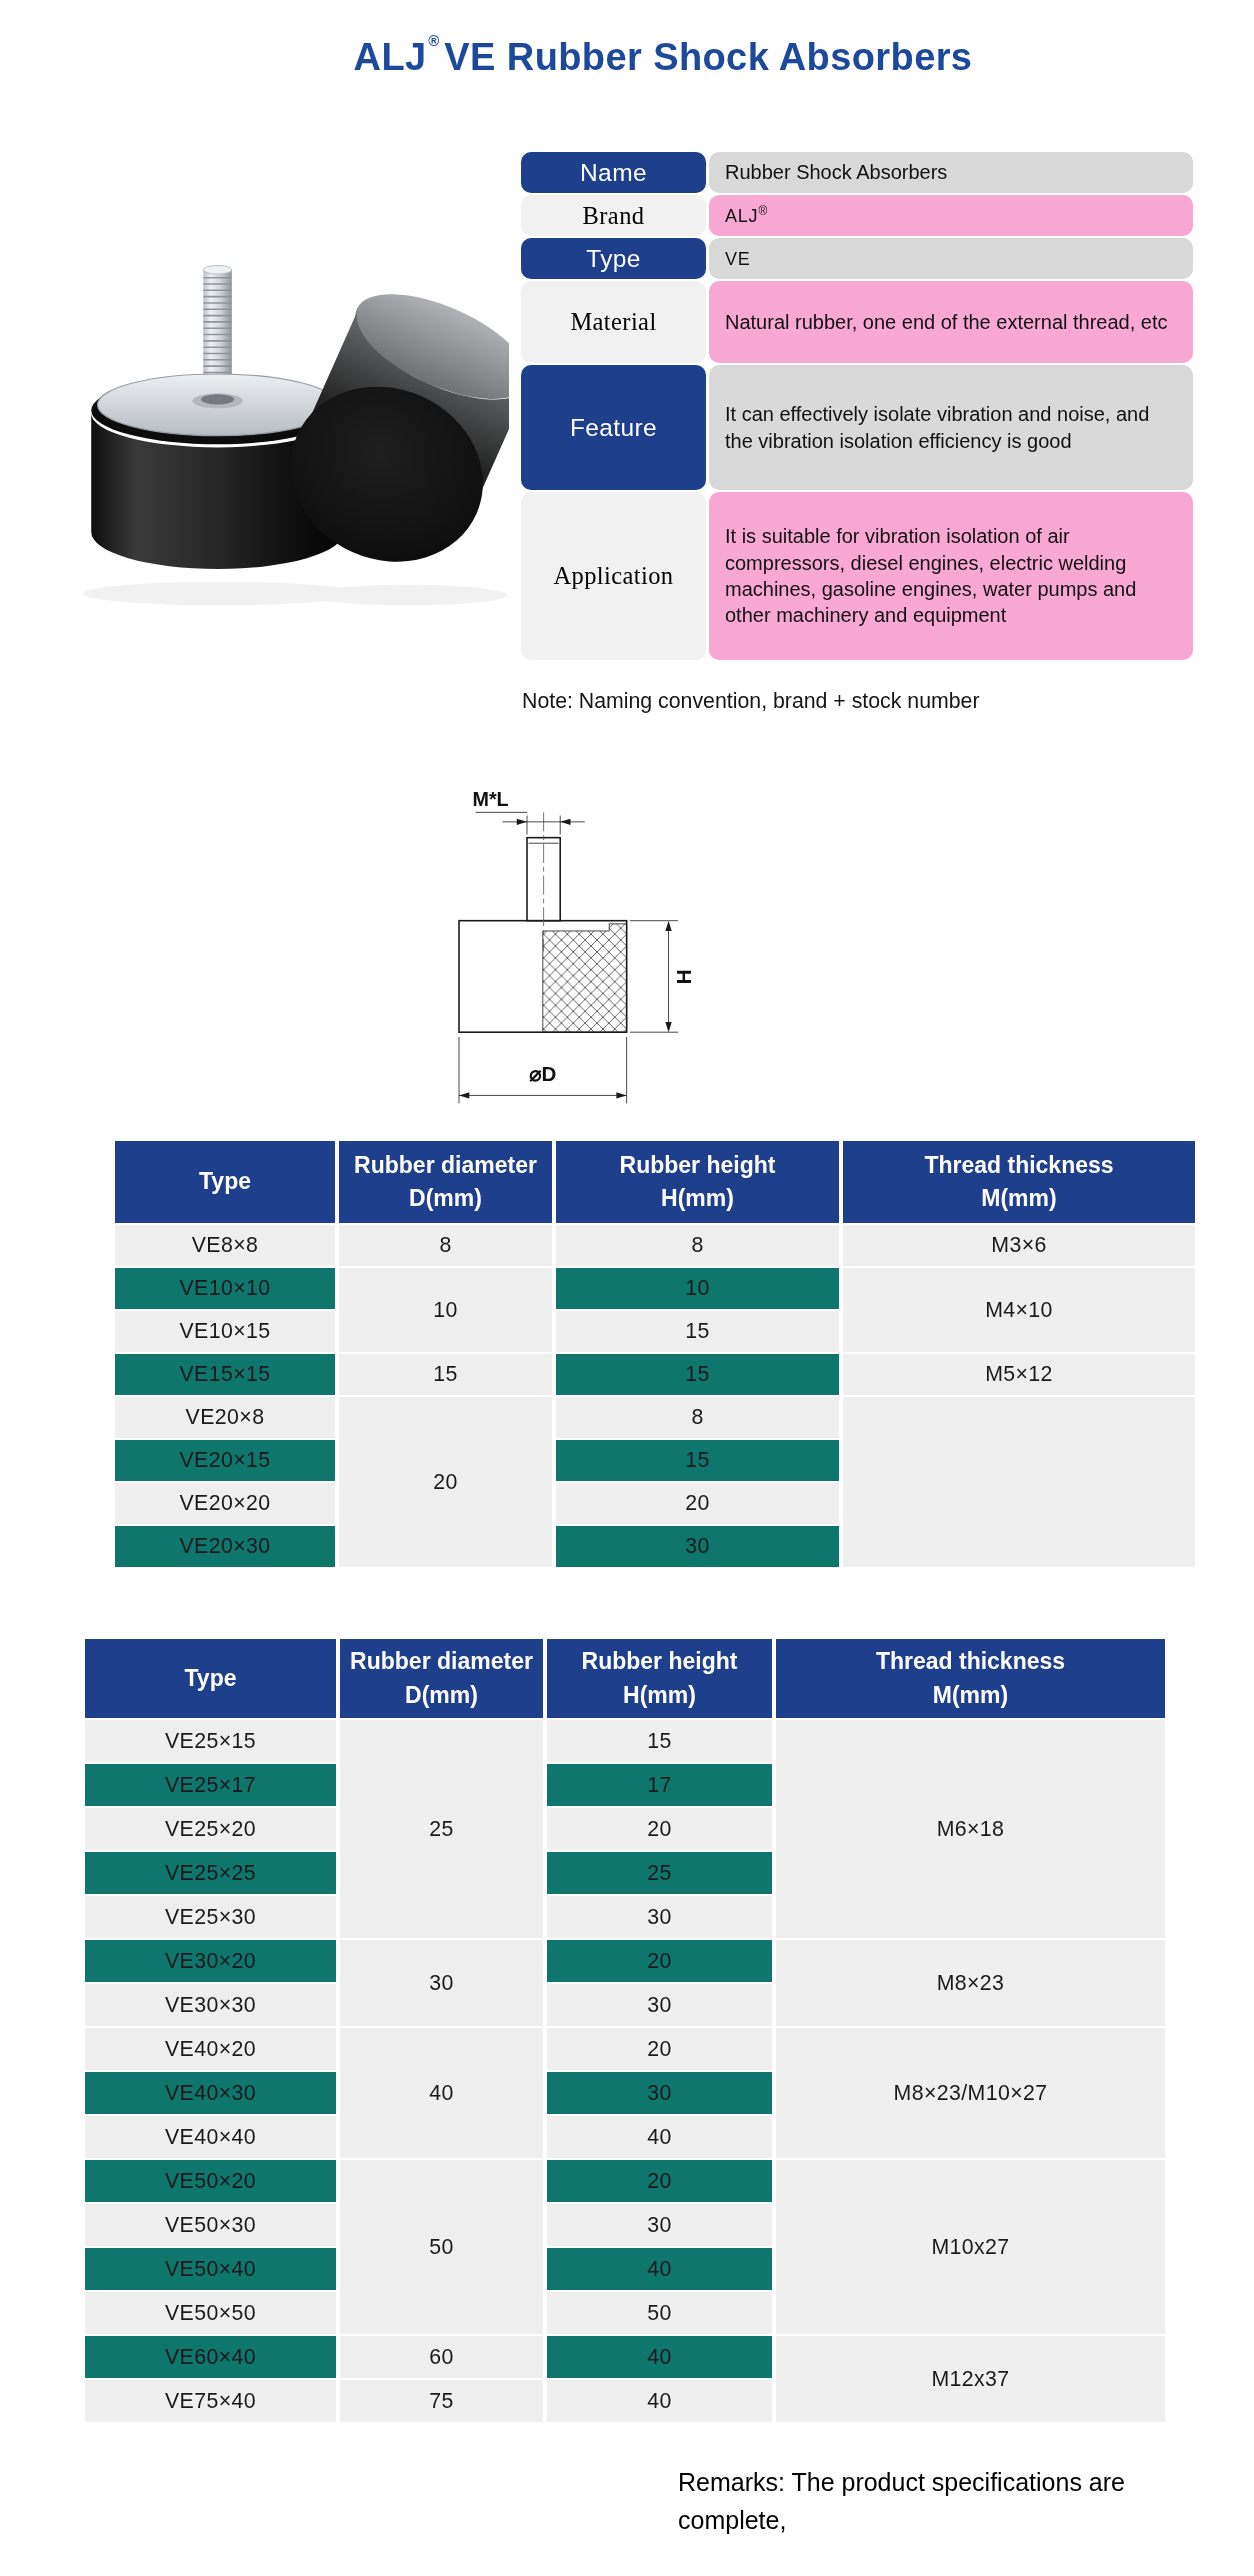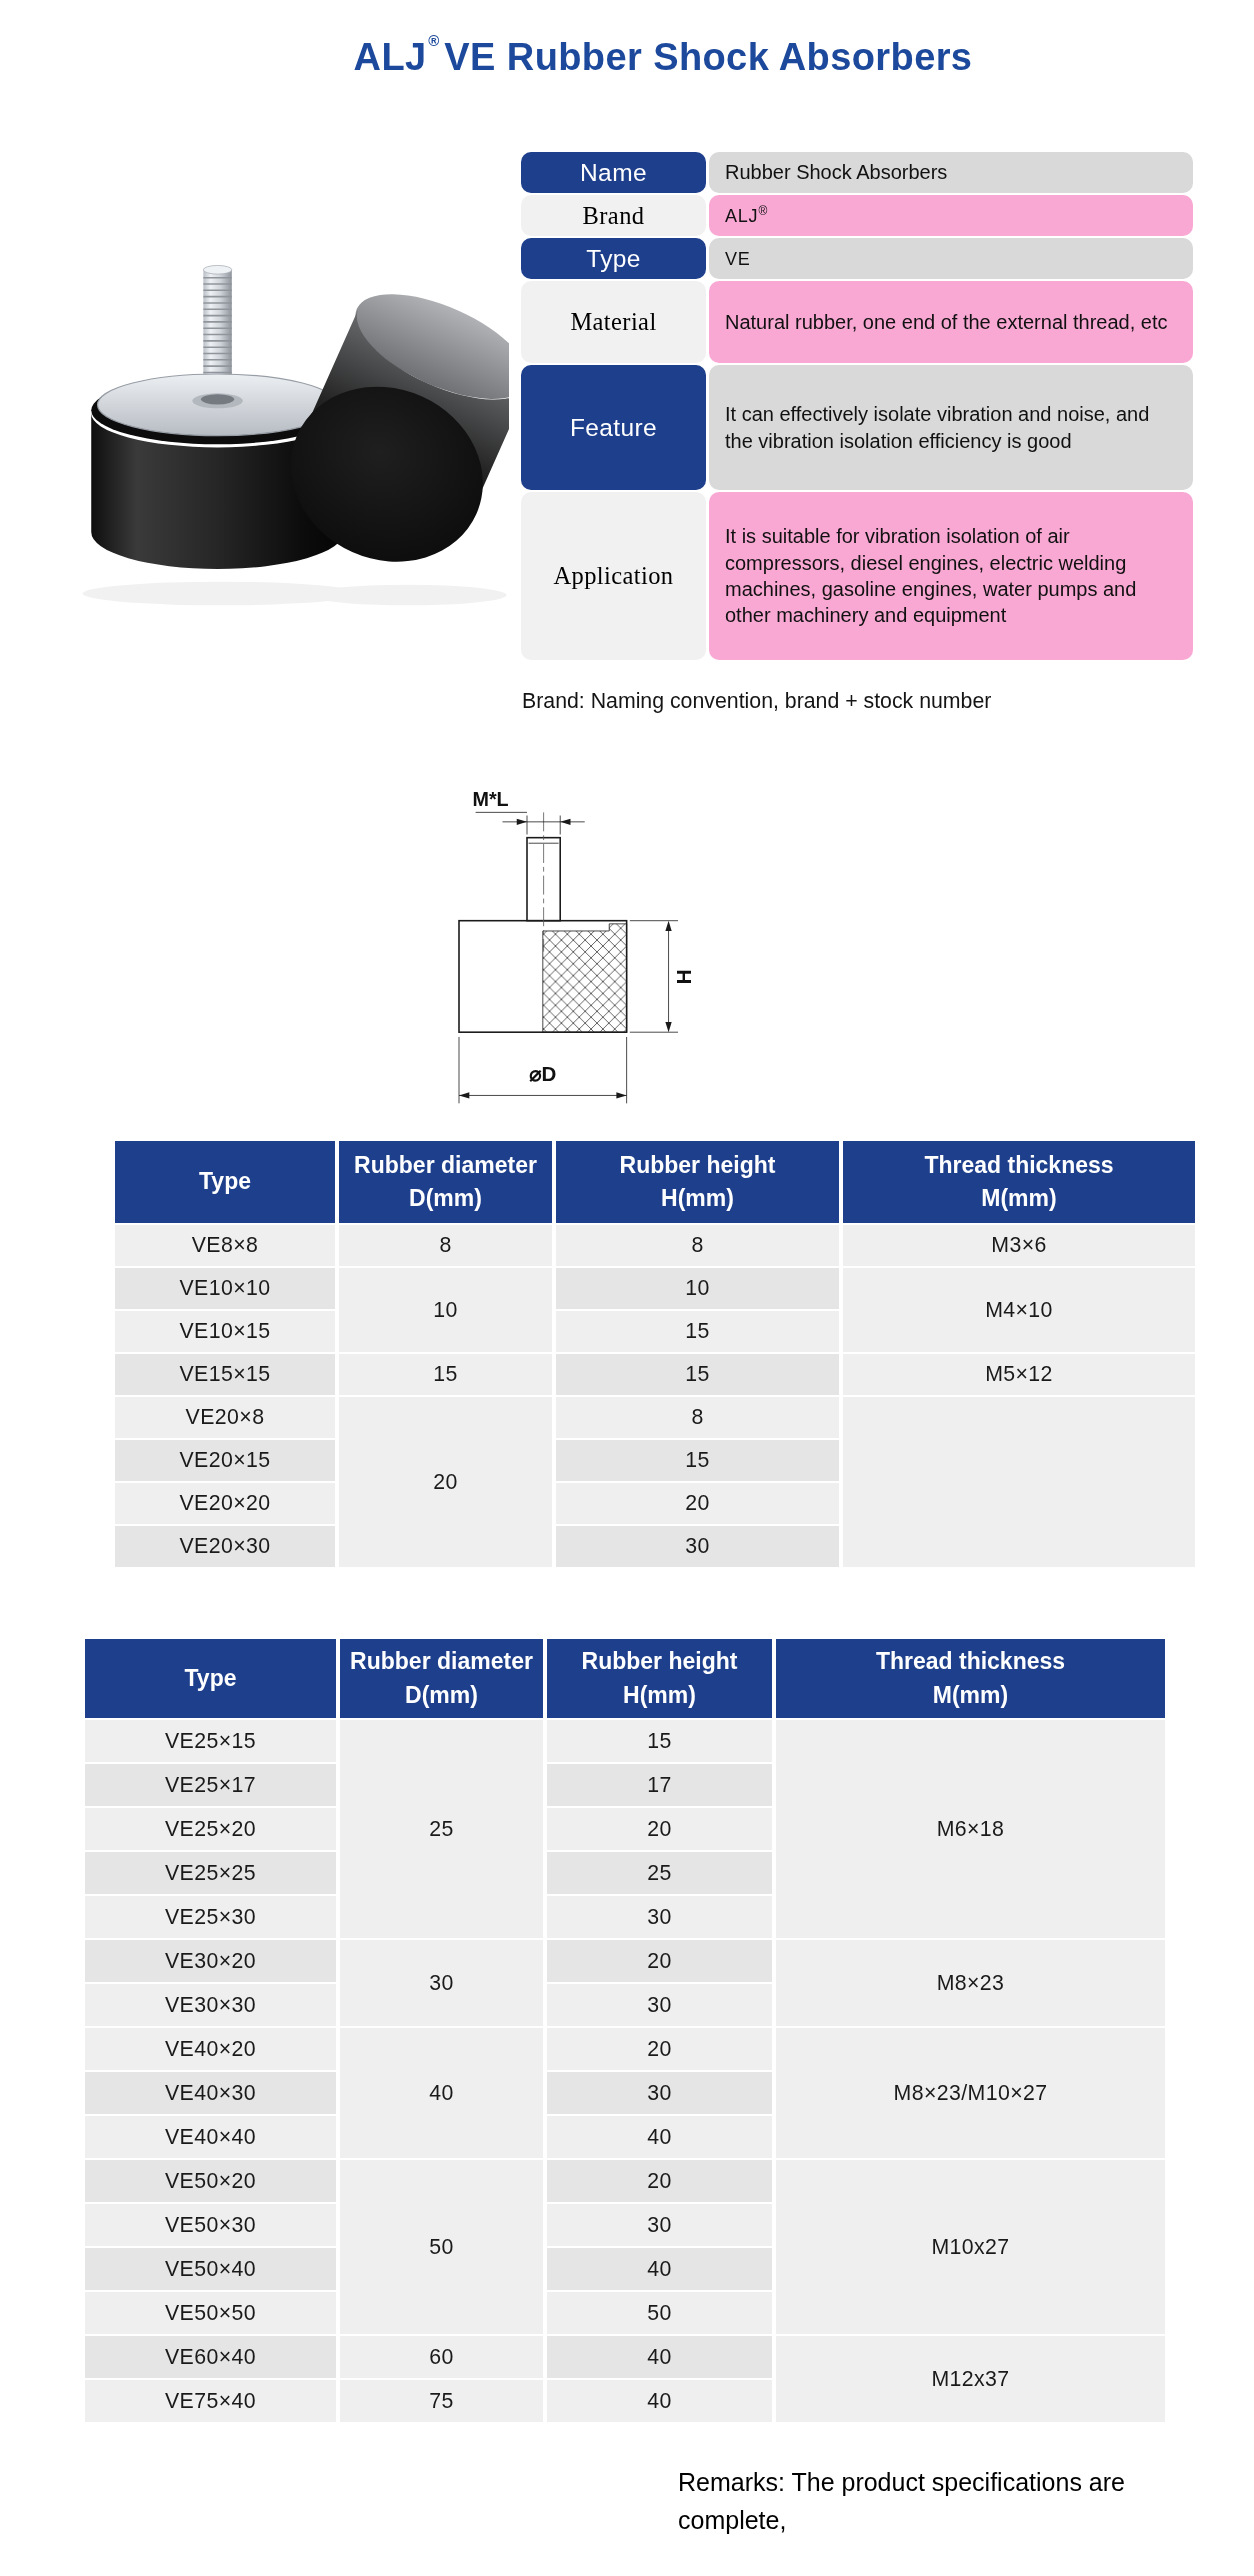--- a/index.html
+++ b/index.html
@@ -31,21 +31,21 @@
   
   .drawing{position:absolute;left:425px;top:768px;}
 
   
   .size-table{border-collapse:separate;border-spacing:4.7px 2.4px;table-layout:fixed;}
   .size-table th{background:#1e3f8c;color:#ffffff;font-size:23px;font-weight:bold;
                  text-align:center;vertical-align:middle;line-height:1.45;padding:0;}
   .size-table td{text-align:center;vertical-align:middle;font-size:21.3px;color:#1a1a1a;
                  height:41px;letter-spacing:0.4px;padding:0;}
   .size-table td.light{background:#efefef;}
-  .size-table td.dark{background:#e5e5e5;}
+  .size-table td.dark{background:#0f766e;}
   #table1{position:absolute;left:111px;top:1139px;}
   #table1 th{height:82px;}
   #table1 col.c-type{width:220px;} #table1 col.c-dia{width:213px;}
   #table1 col.c-h{width:283px;}   #table1 col.c-thread{width:352px;}
   #table2{position:absolute;left:81px;top:1637px;}
   #table2 th{height:79px;}
   #table2 td{height:42px;}
   #table2 col.c-type{width:251px;} #table2 col.c-dia{width:203px;}
   #table2 col.c-h{width:225px;}   #table2 col.c-thread{width:389px;}
 
@@ -131,21 +131,21 @@
       <td class="spec-label blue">Feature</td>
       <td class="spec-value dark">It can effectively isolate vibration and noise, and the vibration isolation efficiency is good</td>
     </tr>
     <tr style="height:168px">
       <td class="spec-label light">Application</td>
       <td class="spec-value light">It is suitable for vibration isolation of air compressors, diesel engines, electric welding machines, gasoline engines, water pumps and other machinery and equipment</td>
     </tr>
   </tbody>
 </table>
 
-<p class="note">Brand: Naming convention, brand + stock number</p>
+<p class="note">Note: Naming convention, brand + stock number</p>
 
 <svg class="drawing" viewBox="0 0 540 450" width="427" height="356">
   <defs>
     <pattern id="hatch" width="15" height="15" patternUnits="userSpaceOnUse">
       <path d="M0,0 L15,15 M15,0 L0,15" stroke="#3a3a3a" stroke-width="1"></path>
     </pattern>
   </defs>
   <g fill="none" stroke="#1a1a1a" stroke-width="2">
     <rect x="43" y="193" width="212" height="141"></rect>
     <rect x="129" y="88" width="42" height="105"></rect>

